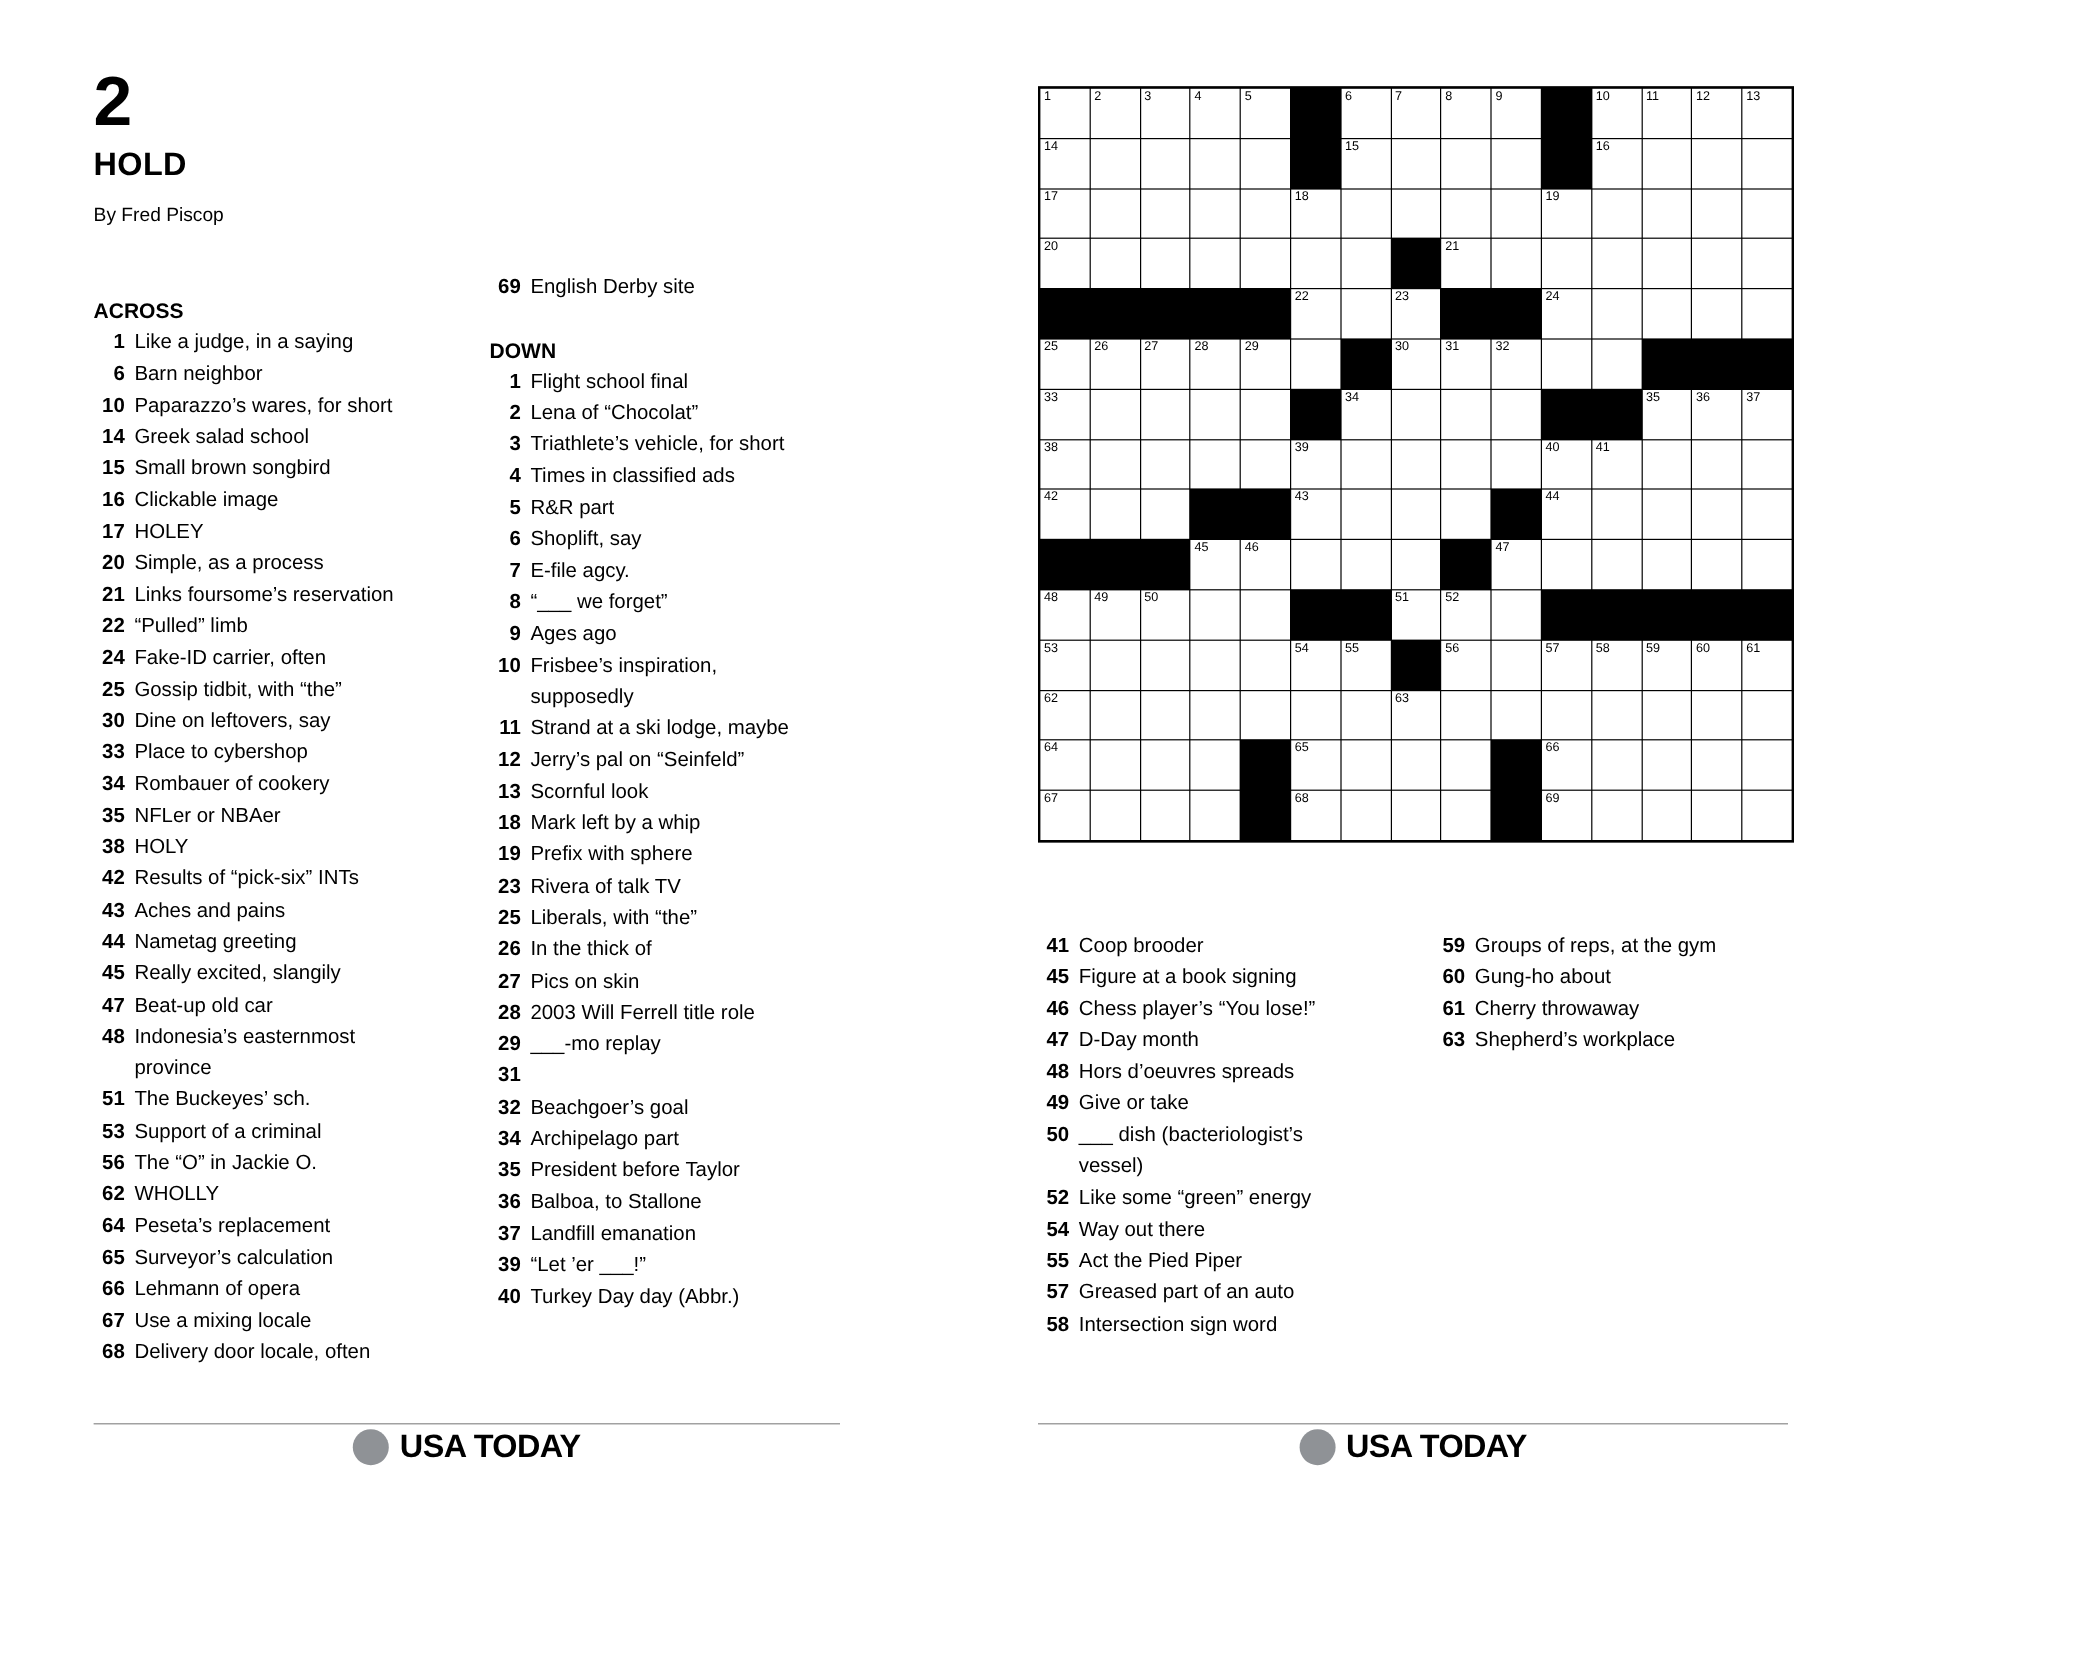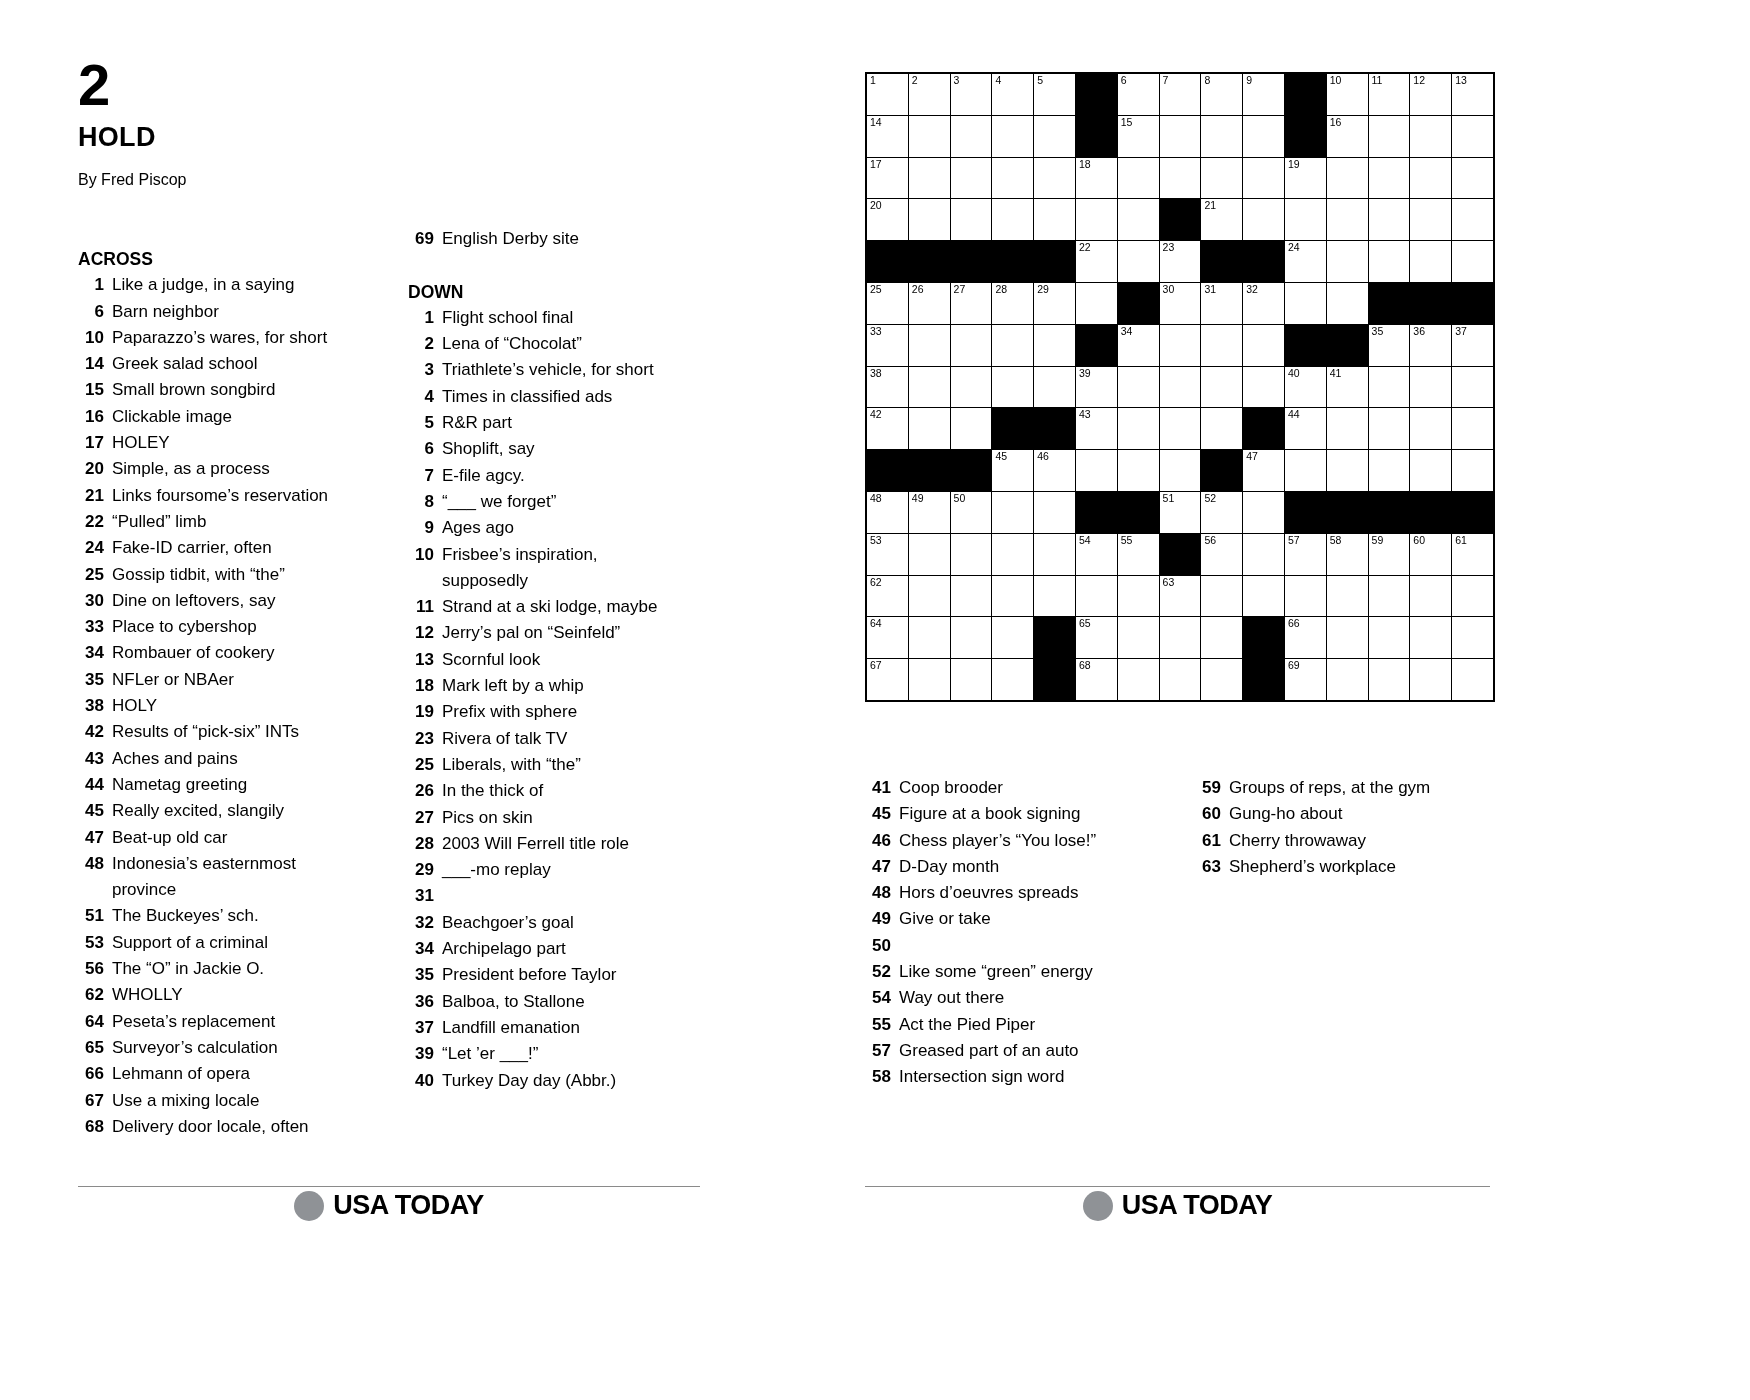--- a/index.html
+++ b/index.html
@@ -709,20 +709,22 @@
       <div class="clue">
         <span class="cnum">48</span>
         <span class="ctext">Hors d’oeuvres spreads</span>
       </div>
       <div class="clue">
         <span class="cnum">49</span>
         <span class="ctext">Give or take</span>
       </div>
       <div class="clue">
         <span class="cnum">50</span>
+        <span class="ctext">___ dish (bacteriologist’s
+vessel)</span>
       </div>
       <div class="clue">
         <span class="cnum">52</span>
         <span class="ctext">Like some “green” energy</span>
       </div>
       <div class="clue">
         <span class="cnum">54</span>
         <span class="ctext">Way out there</span>
       </div>
       <div class="clue">

